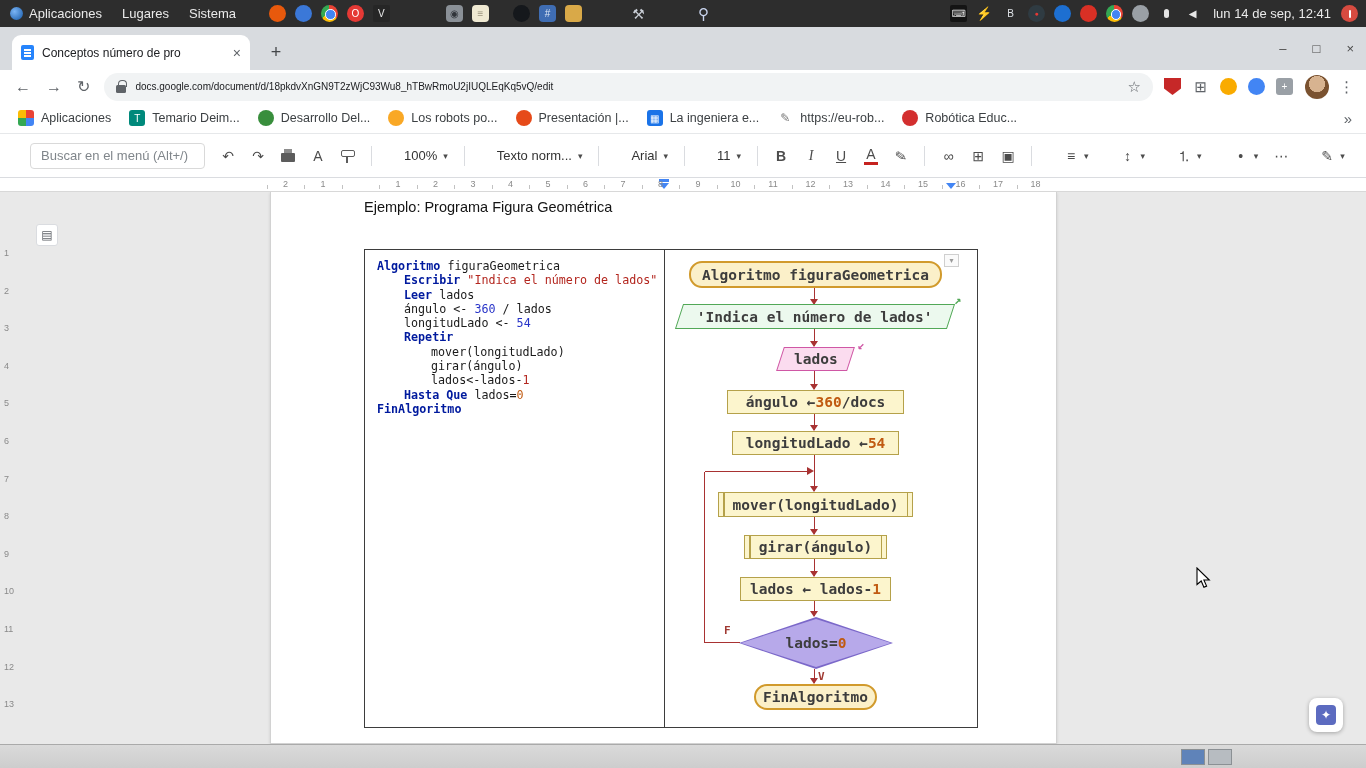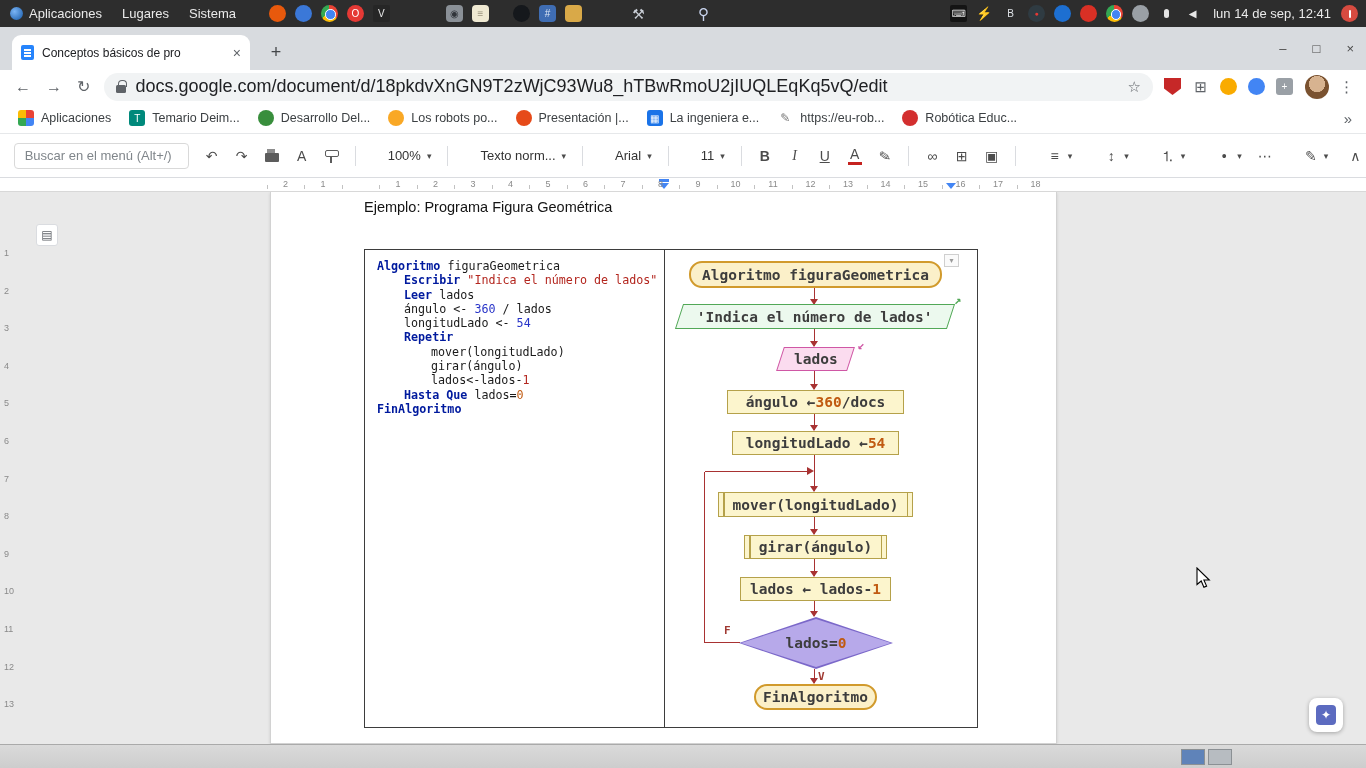--- a/index.html
+++ b/index.html
@@ -41,21 +41,21 @@
                 color:#4a4a4a;font-size:13px;}
 
   
   #nav-bar{position:absolute;top:70px;left:0;right:0;height:33px;background:#fff;display:flex;align-items:center;}
   .nav-ic{font-size:16px;color:#5f6368;margin-left:15px;flex:none;}
   #omnibox{margin-left:14px;flex:1;height:28px;background:#f1f3f4;border-radius:14px;display:flex;
            align-items:center;padding:0 12px;gap:9px;min-width:0;}
   .lock{position:relative;width:10px;height:8px;background:#5f6368;border-radius:1.5px;margin-top:4px;flex:none;}
   .lock::before{content:"";position:absolute;left:1.4px;top:-5px;width:7px;height:6px;border:1.6px solid #5f6368;
                 border-bottom:none;border-radius:4px 4px 0 0;}
-  .url{font-size:18px;color:#202124;white-space:nowrap;overflow:hidden;flex:1;}
+  .url{font-size:10px;color:#202124;white-space:nowrap;overflow:hidden;flex:1;}
   .omni-star{color:#5f6368;font-size:15px;flex:none;}
   .ext{width:17px;height:17px;margin-left:11px;flex:none;display:flex;align-items:center;justify-content:center;
        font-size:9px;color:#fff;}
   .ext-shield{background:#c62828;clip-path:polygon(0 0,100% 0,100% 62%,50% 100%,0 62%);}
   .ext-grid{color:#5f6368;font-size:15px;}
   .ext-honey{background:#f9ab00;border-radius:50%;}
   .ext-blue{background:#4285f4;border-radius:50%;}
   .ext-puzzle{background:#9aa0a6;border-radius:3px;font-size:10px;}
   .avatar{width:24px;height:24px;border-radius:50%;margin-left:12px;flex:none;
           background:radial-gradient(circle at 50% 38%,#d7b390 0 42%,#7a5230 43% 100%);}
@@ -65,21 +65,21 @@
   #bookmarks-bar{position:absolute;top:103px;left:0;right:0;height:31px;background:#fff;display:flex;
                  align-items:center;border-bottom:1px solid #e6e8ea;}
   .bm{display:flex;align-items:center;gap:7px;margin-left:18px;font-size:12.5px;color:#3c4043;white-space:nowrap;}
   .bm-fav{width:16px;height:16px;border-radius:3px;display:flex;align-items:center;justify-content:center;
           font-size:10px;color:#fff;flex:none;}
   .apps-grid{background:conic-gradient(#ea4335 0 25%,#4285f4 25% 50%,#34a853 50% 75%,#fbbc05 75% 100%);border-radius:3px;}
   .bm-overflow{margin-left:auto;margin-right:14px;color:#5f6368;font-size:15px;}
 
   
   #docs-toolbar{position:absolute;top:134px;left:0;right:0;height:44px;background:#fff;
-                border-bottom:1px solid #dadce0;display:flex;align-items:center;z-index:5;justify-content:center;}
+                border-bottom:1px solid #dadce0;display:flex;align-items:center;z-index:5;}
   #menu-search{margin-left:30px;width:175px;height:26px;border:1px solid #d9d9d9;border-radius:4px;
                font-size:13px;color:#444;padding:0 10px;font-family:"Liberation Sans",sans-serif;outline:none;flex:none;}
   #menu-search::placeholder{color:#80868b;}
   .ticon{margin-left:16px;color:#4c4c4c;font-size:14px;min-width:14px;text-align:center;flex:none;line-height:1;}
   .print-ic{width:13px;height:9px;background:#5c5c5c;border-radius:1px;position:relative;margin-top:3px;}
   .print-ic::before{content:"";position:absolute;left:2.5px;top:-4px;width:8px;height:4px;background:#8d8d8d;}
   .paint-ic{width:12px;height:7px;border:1.6px solid #5c5c5c;border-radius:2px;position:relative;margin-top:-4px;}
   .paint-ic::after{content:"";position:absolute;left:4px;top:6px;width:2px;height:6px;background:#5c5c5c;}
   .tsep{width:1px;height:20px;background:#dadce0;margin-left:16px;flex:none;}
   .dd{margin-left:32px;display:flex;align-items:center;gap:6px;font-size:13px;color:#333;flex:none;white-space:nowrap;}
@@ -246,21 +246,21 @@
       </div>
     <div id="clock">lun 14 de sep, 12:41</div>
     <div id="power-btn">
         <span class="power-bar"></span>
       </div>
   </header>
 
   <div id="tab-strip">
     <div class="tab">
       <span class="doc-fav"></span>
-      <span class="tab-title">Conceptos básicos de pro</span>
+      <span class="tab-title">Conceptos número de pro</span>
       <span class="tab-close">×</span>
     </div>
     <div class="new-tab">+</div>
     <div class="win-controls">
       <span>–</span>
       <span>□</span>
       <span>×</span>
     </div>
   </div>
 

